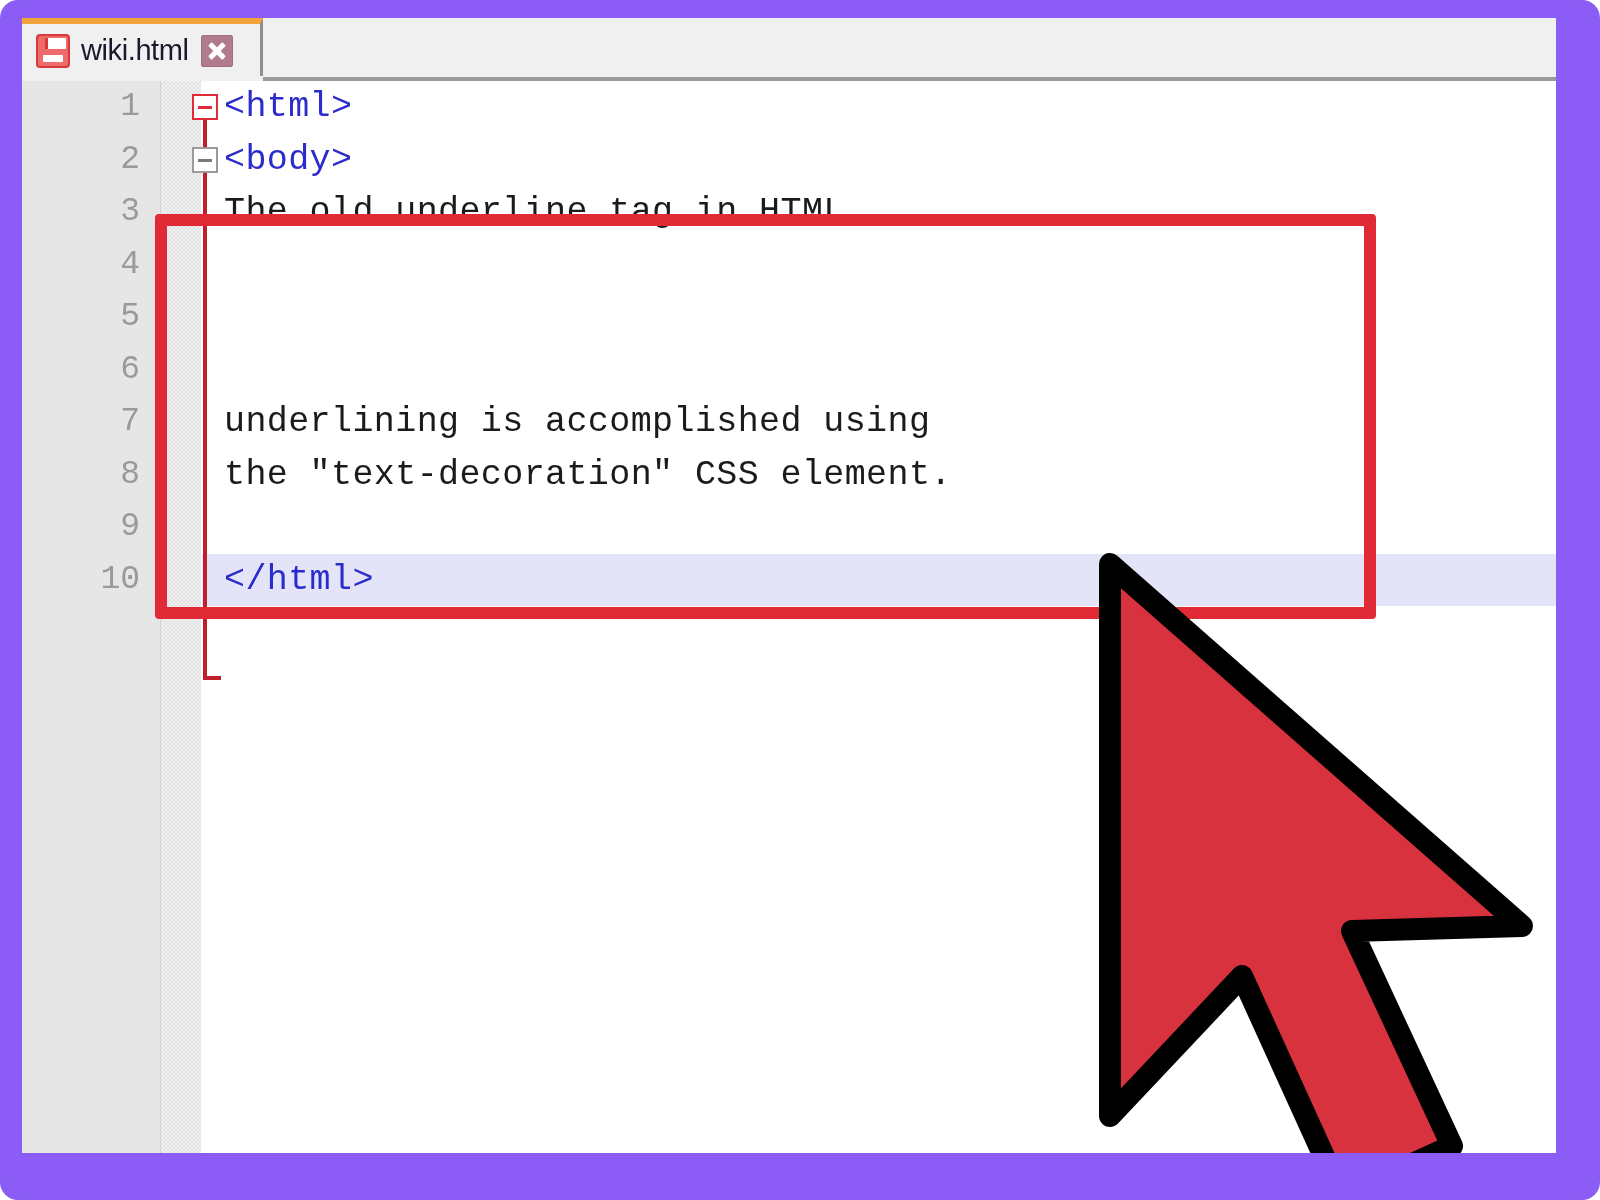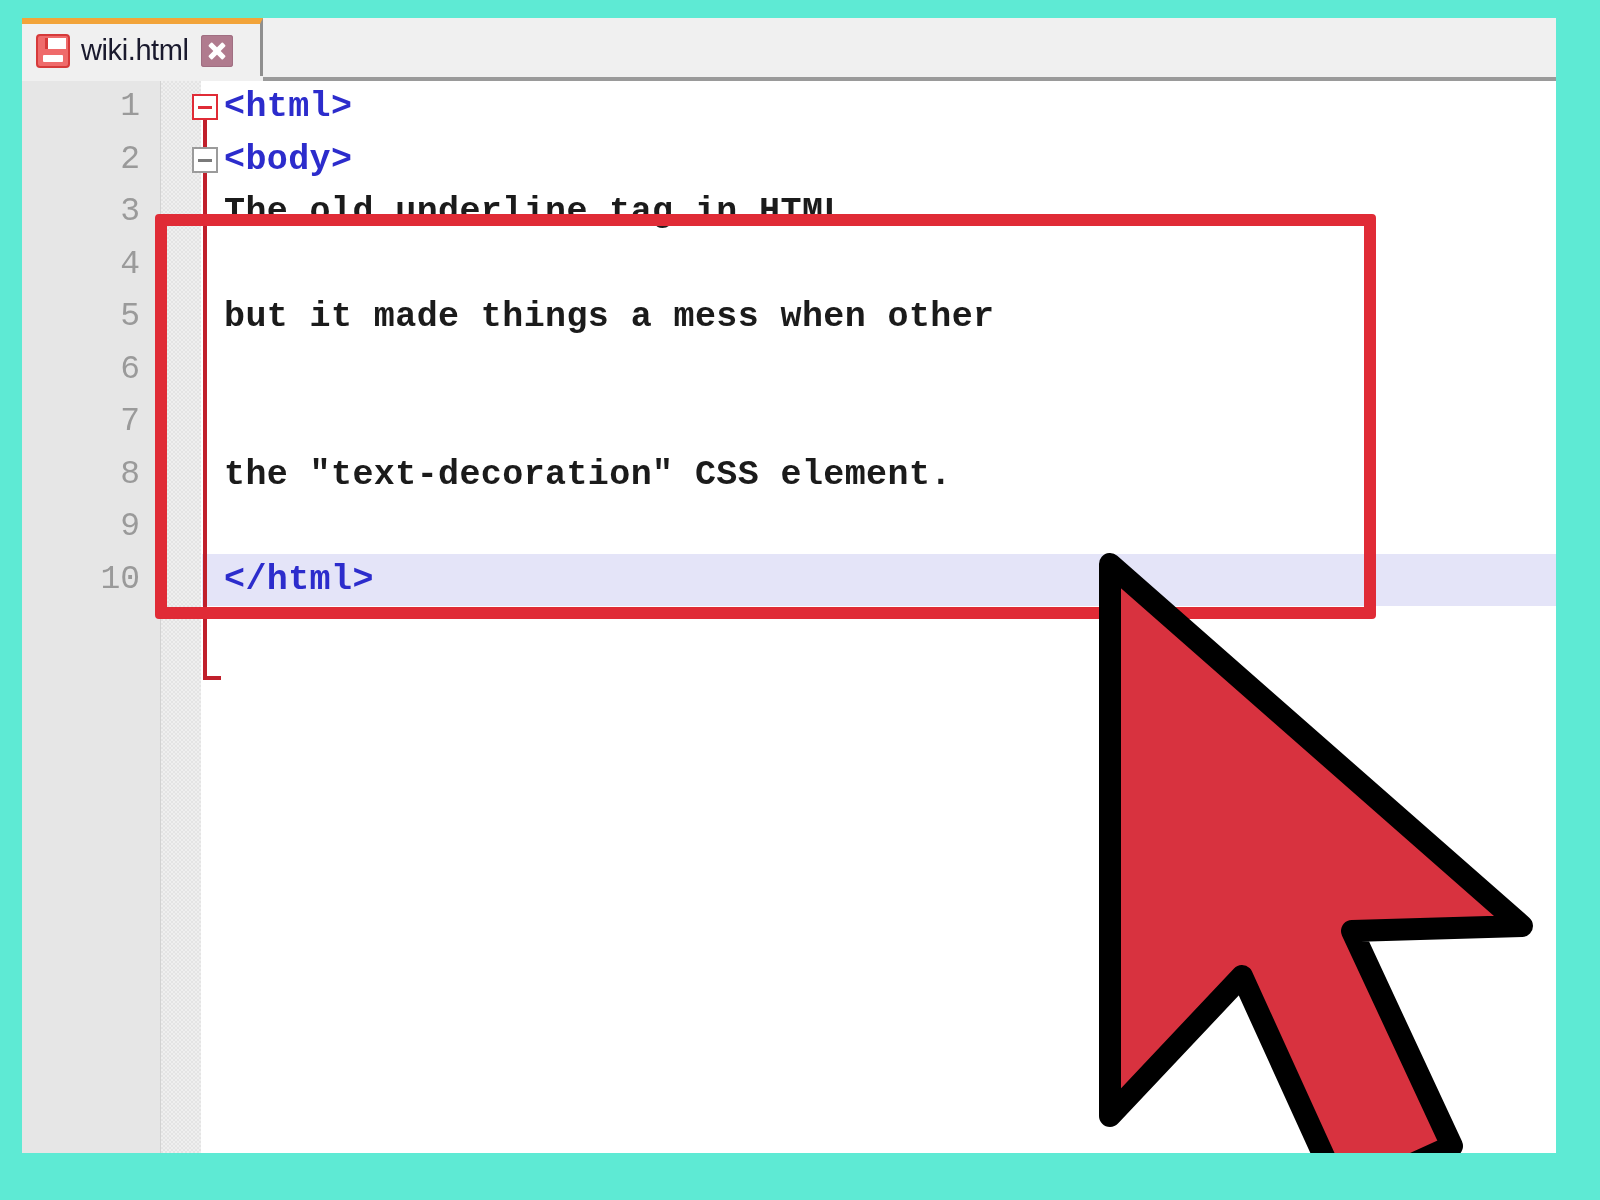--- a/index.html
+++ b/index.html
@@ -12,22 +12,23 @@
     height: 1200px;
     overflow: hidden;
     font-family: "Liberation Sans", sans-serif;
   }
 
   
   #frame {
     position: absolute;
     left: 0; top: 0;
     width: 1600px; height: 1200px;
-    background: #5eead4;
-    box-sizing: border-box;
+    background: #8b5cf6;
+    box-sizing: border-box;
+    border-radius: 18px;
   }
   #frame-inner {
     position: absolute;
     left: 22px;
     top: 18px;
     width: 1534px;
     height: 1135px;
     background: #ffffff;
     box-sizing: border-box;
   }
@@ -179,21 +180,21 @@
   }
   .code {
     position: absolute;
     left: 202px;
     top: 0;
     font-family: "Liberation Mono", monospace;
     font-size: 35px;
     line-height: 52.5px;
     color: #1b1b1b;
     letter-spacing: 0.4px;
-    font-weight: 700;
+    font-weight: 400;
     white-space: pre;
   }
   .tag { color: #2c2ccc; }
 
   
   .foldbox {
     position: absolute;
     left: 170px;
     top: 13px;
     width: 26px;
@@ -274,23 +275,23 @@
 
       <div class="foldline" style="left:181px; top:39px; width:4px; height:560px;"></div>
       <div class="foldline" style="left:181px; top:595px; width:18px; height:4px;"></div>
       <div class="foldline" style="left:181px; top:92px; width:4px; height:455px;"></div>
 
       <div class="lines" id="lines">
           <div class="line"><div class="ln">1</div><div class="foldbox red"></div><div class="code"><span class="tag">&lt;html&gt;</span></div></div>
           <div class="line"><div class="ln">2</div><div class="foldbox"></div><div class="code"><span class="tag">&lt;body&gt;</span></div></div>
           <div class="line"><div class="ln">3</div><div class="code"><span>The old underline tag in HTML</span></div></div>
           <div class="line"><div class="ln">4</div></div>
-          <div class="line"><div class="ln">5</div><div class="code"><span>but it made things a mess when other</span></div></div>
+          <div class="line"><div class="ln">5</div></div>
           <div class="line"><div class="ln">6</div></div>
-          <div class="line"><div class="ln">7</div></div>
+          <div class="line"><div class="ln">7</div><div class="code"><span>underlining is accomplished using</span></div></div>
           <div class="line"><div class="ln">8</div><div class="code"><span>the "text-decoration" CSS element.</span></div></div>
           <div class="line"><div class="ln">9</div></div>
           <div class="line hl"><div class="rowbg"></div><div class="ln">10</div><div class="code"><span class="tag">&lt;/html&gt;</span></div></div>
         </div>
 
       <div id="redbox"></div>
 
       <svg id="cursor" viewBox="0 0 500 700" xmlns="http://www.w3.org/2000/svg">
         <path d="M 58 28
                  L 58 580

